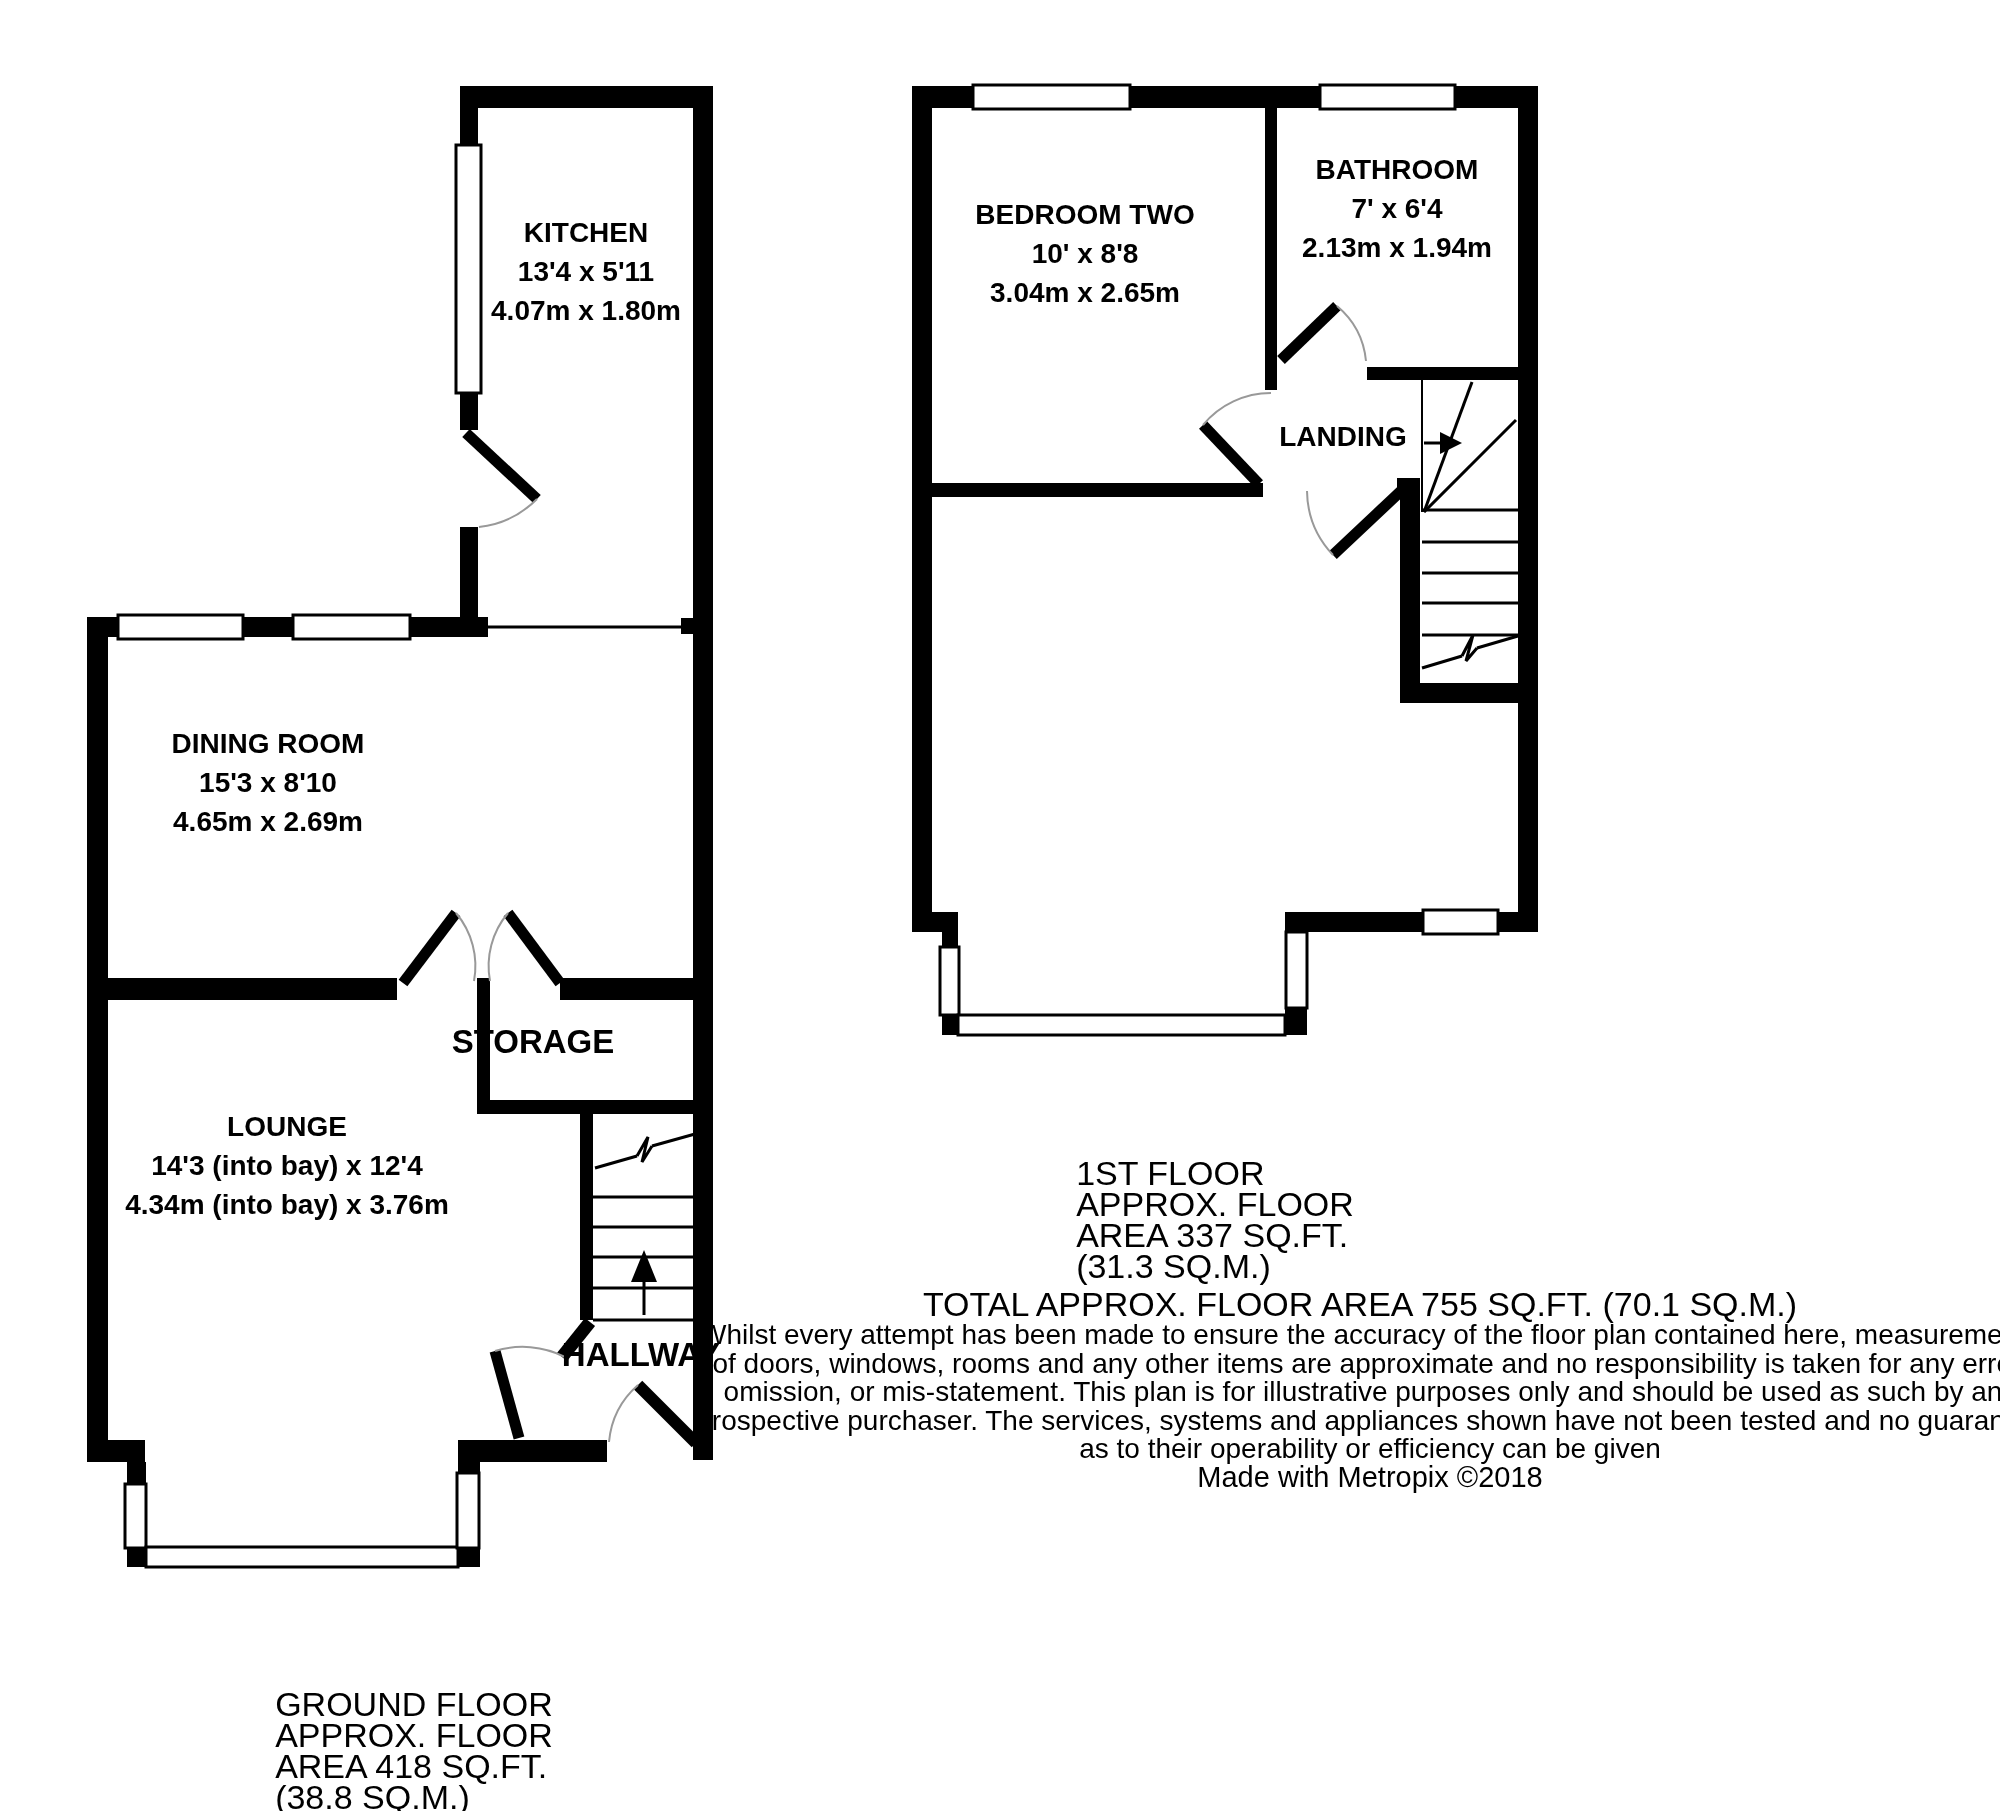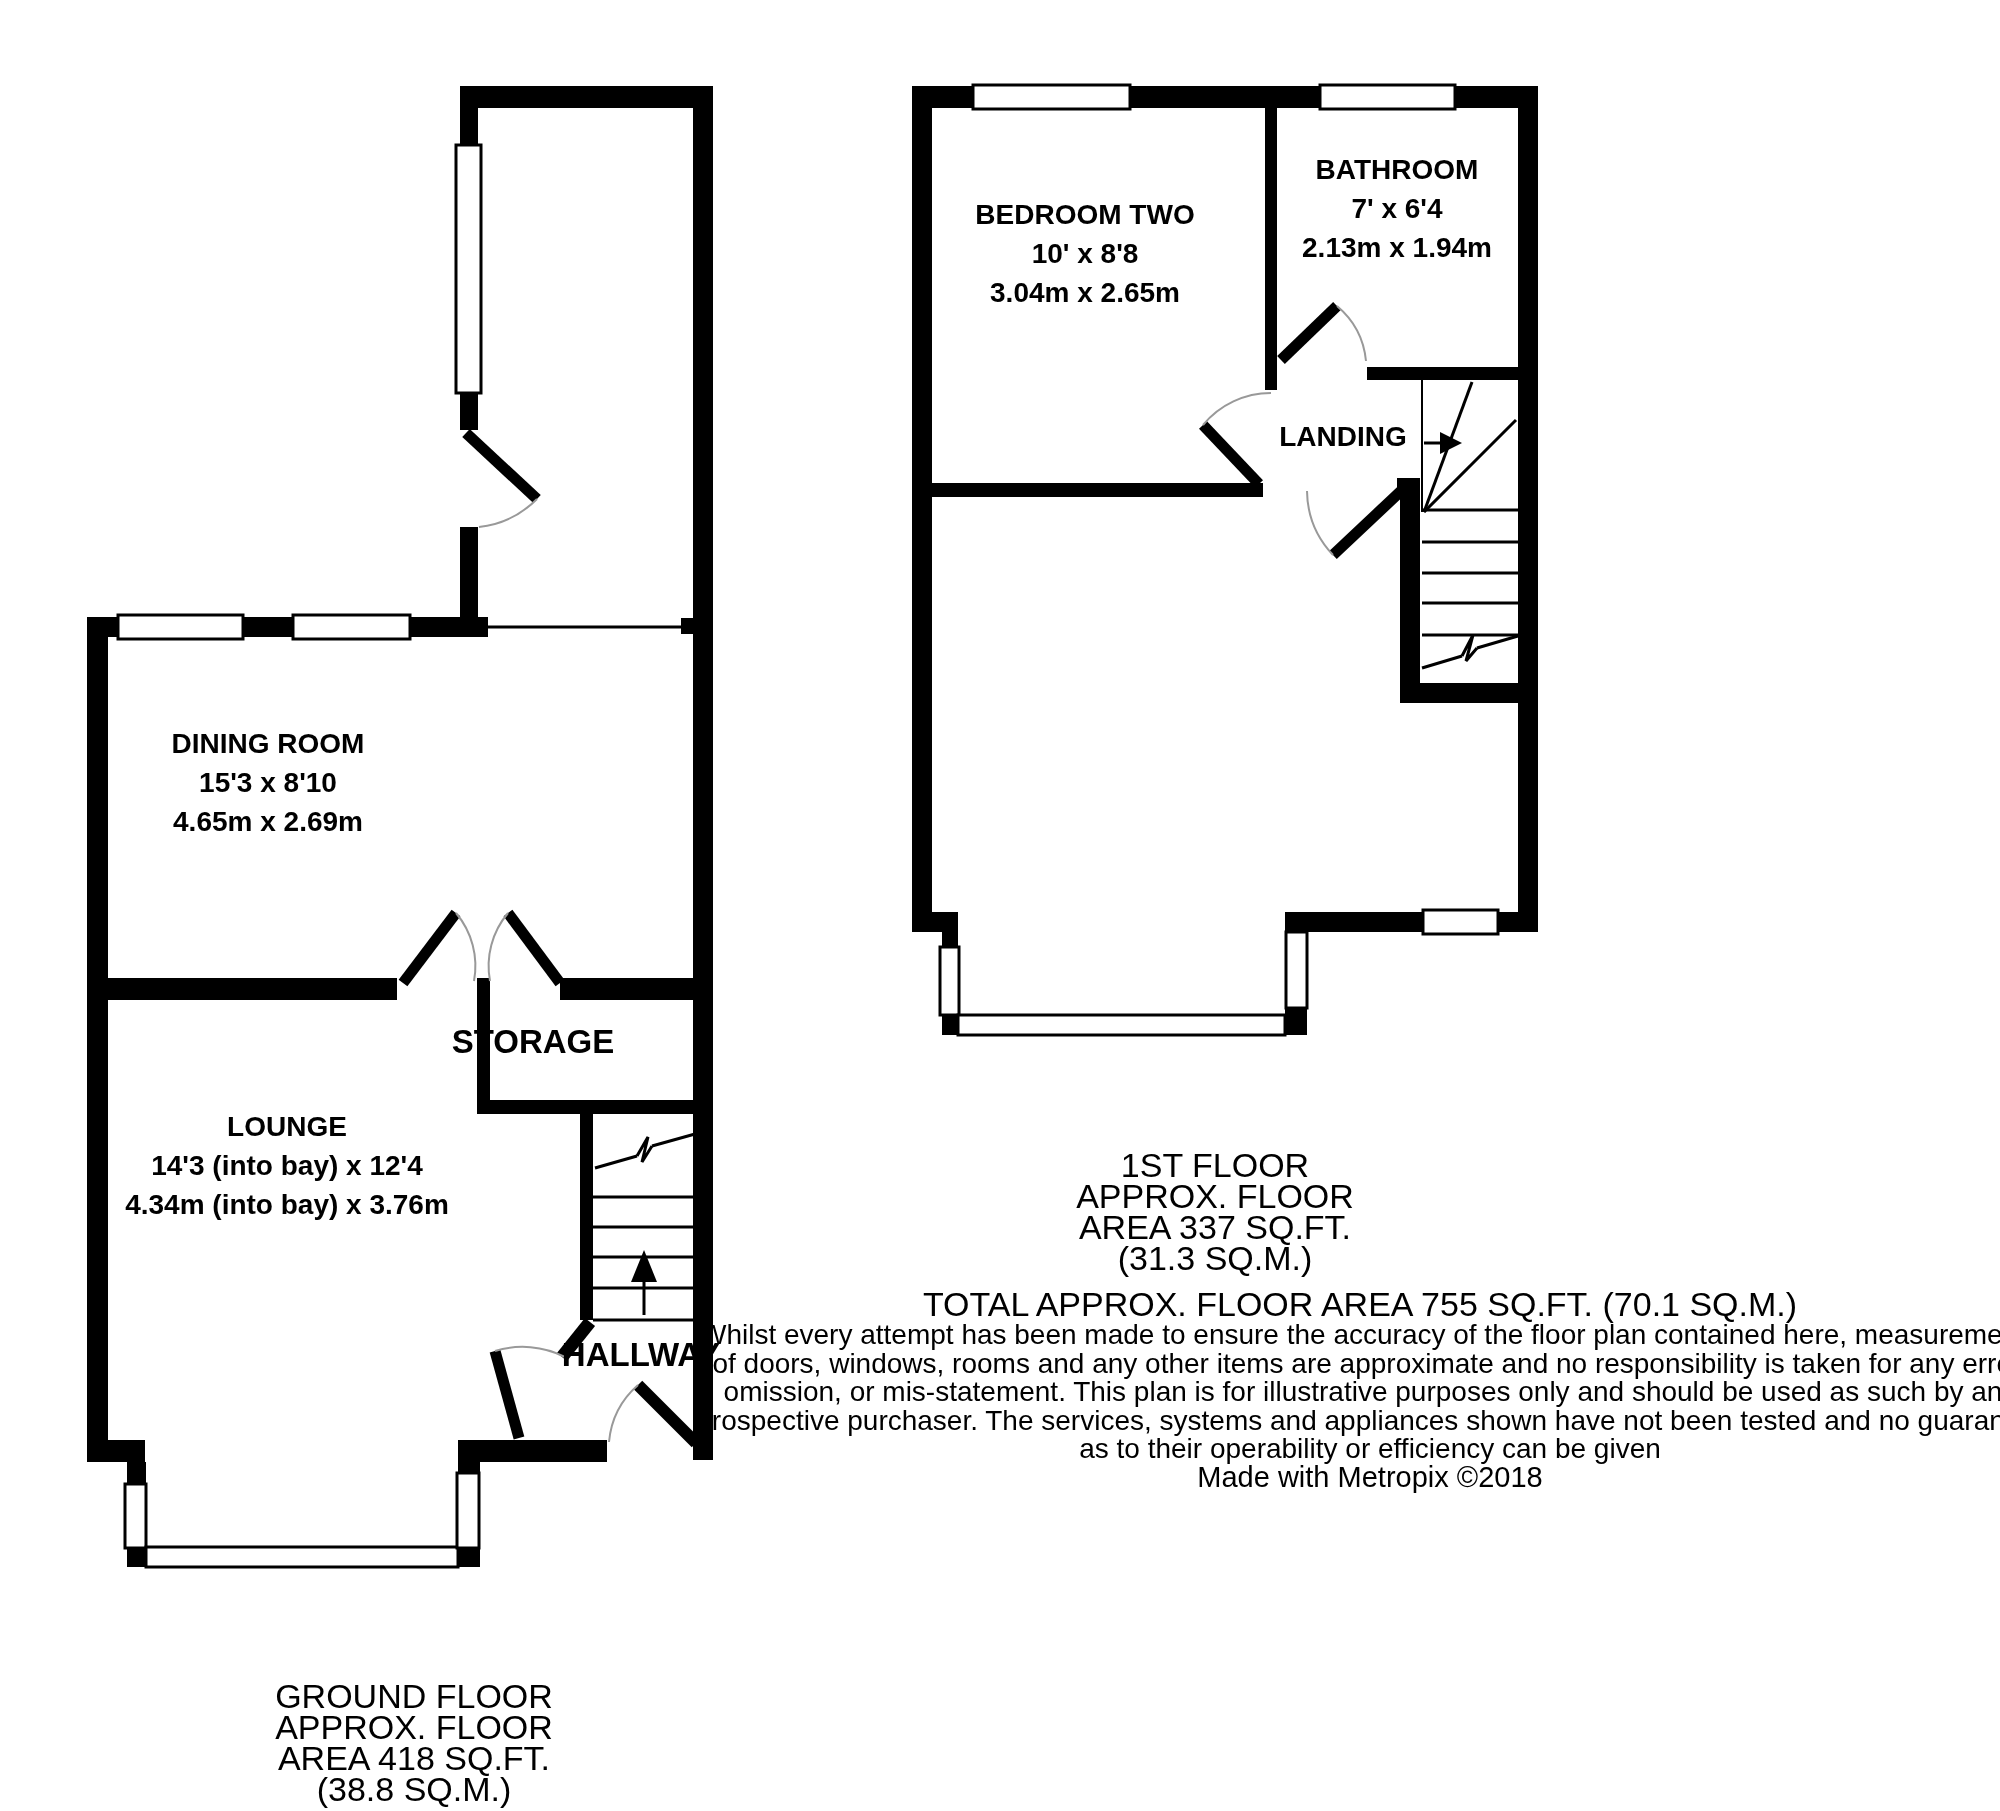--- a/index.html
+++ b/index.html
@@ -26,24 +26,24 @@
     transform:translateX(-50%);
     text-align:center;
     font-weight:bold;
     font-size:33px;
     line-height:30px;
     white-space:nowrap;
   }
   .caption{
     position:absolute;
     transform:translateX(-50%);
-    text-align:center;
     font-size:34px;
     line-height:31px;
     white-space:nowrap;
+    margin-top:8px;
   }
   .total-line{
     position:absolute;
     transform:translateX(-50%);
     text-align:center;
     font-size:34px;
     white-space:nowrap;
   }
   .disclaimer{
     position:absolute;
@@ -193,20 +193,25 @@
         <path d="M1422,573 L1518,573"></path>
         <path d="M1422,603 L1518,603"></path>
         <path d="M1422,635 L1518,635"></path>
         <path d="M1422,668 L1462,656"></path>
         <path d="M1477,648 L1518,636"></path>
         <path d="M1462,656 L1473,635 L1466,661 L1477,648"></path>
       </g>
     </g>
   </svg>
 
+  <div class="room-label" style="left:586px;top:213px">
+    <div>KITCHEN</div>
+    <div>13'4 x 5'11</div>
+    <div>4.07m x 1.80m</div>
+  </div>
 
   <div class="room-label" style="left:268px;top:724px">
     <div>DINING ROOM</div>
     <div>15'3 x 8'10</div>
     <div>4.65m x 2.69m</div>
   </div>
 
   <div class="room-label" style="left:287px;top:1107px">
     <div>LOUNGE</div>
     <div>14'3 (into bay) x 12'4</div>

